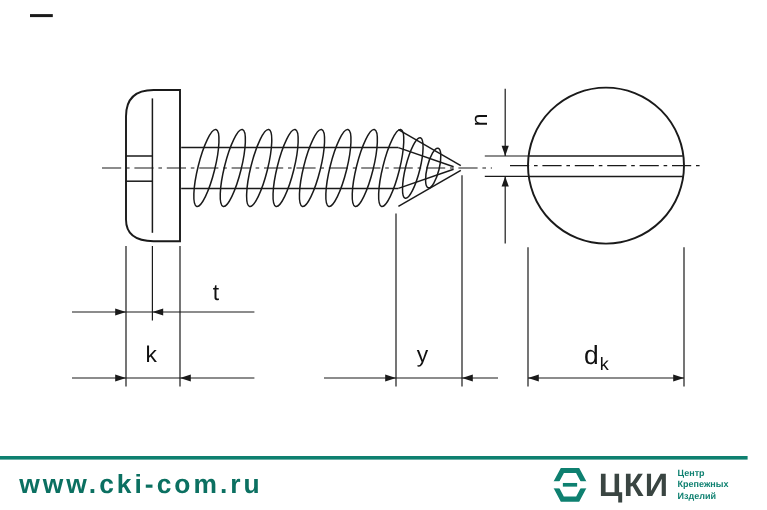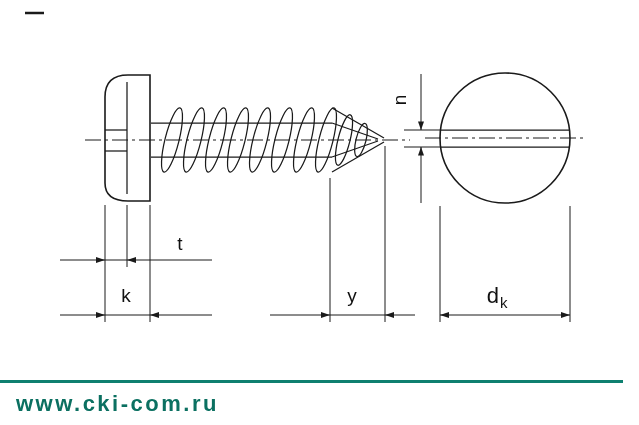--- a/index.html
+++ b/index.html
@@ -139,15 +139,28 @@
       <line class="dim" x1="440" y1="315" x2="570" y2="315"></line>
       <polygon class="arrow" points="440,315 449,312 449,318"></polygon>
       <polygon class="arrow" points="570,315 561,312 561,318"></polygon>
       <text class="dimlabel dimlabel-big" x="497" y="303" text-anchor="middle"><tspan>d</tspan><tspan class="dimlabel-sub" dx="1" dy="5">k</tspan></text>
     </g>
   </svg>
 
   <footer>
     <div class="site">www.cki-com.ru</div>
 
+    <div class="brand">
+      <svg width="34" height="36" viewBox="-20 -20 40 40">
+        <polygon points="-15,0 -7.5,-14 7.5,-14 15,0 7.5,14 -7.5,14" fill="none" stroke="#0e8070" stroke-width="5"></polygon>
+        <rect x="-20" y="-3.5" width="40" height="7" fill="#ffffff"></rect>
+        <rect x="-7" y="-1.8" width="14" height="3.6" fill="#0e8070"></rect>
+      </svg>
+      <span class="abbr">ЦКИ</span>
+      <span class="tagline">
+        <span>Центр</span>
+        <span>Крепежных</span>
+        <span>Изделий</span>
+      </span>
+    </div>
   </footer>
 
 </div>
 
 </body></html>

